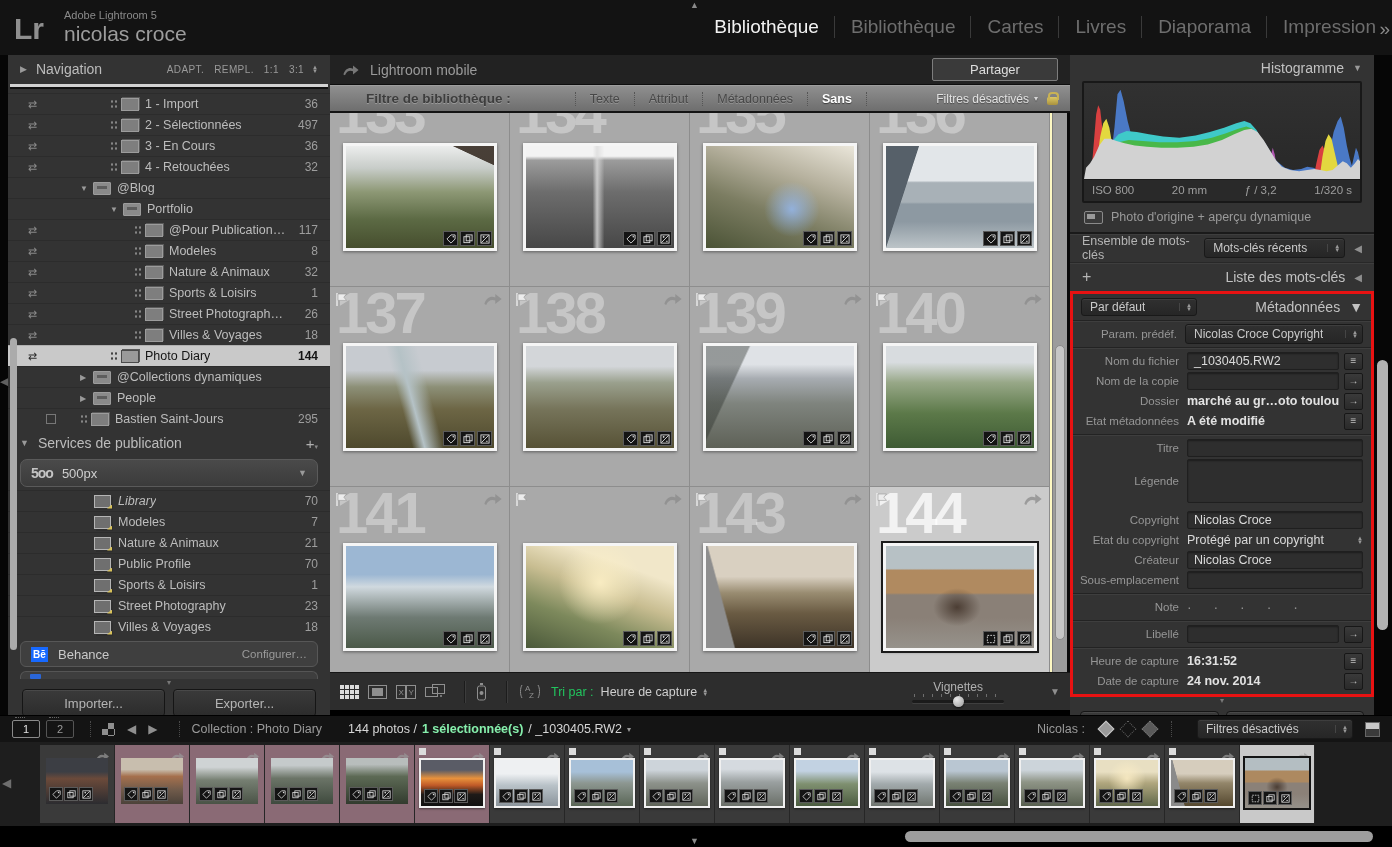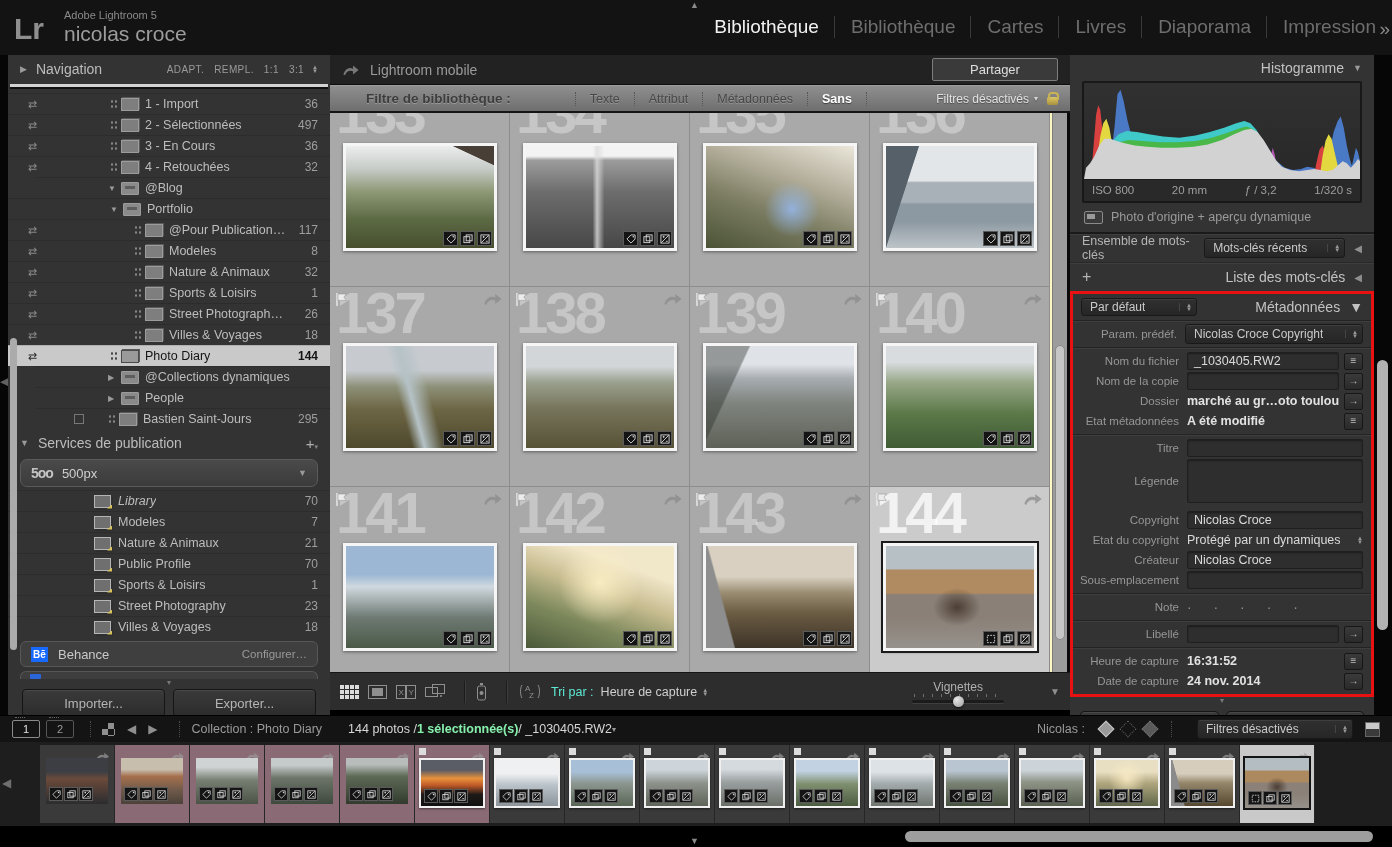--- a/index.html
+++ b/index.html
@@ -23,21 +23,21 @@
   
   #leftpanel{position:absolute;left:8px;top:55px;width:322px;height:660px;background:#333;overflow:hidden;}
   .phead{height:28px;display:flex;align-items:center;padding:0 12px;color:#bcbcbc;font-size:14px;}
   .phead .tri{font-size:9px;color:#9a9a9a;margin-right:9px;}
   .navopts{margin-left:auto;display:flex;gap:10px;font-size:10px;color:#9a9a9a;letter-spacing:.4px;align-items:center;}
   .navdivider{height:3px;background:#d2d2d2;margin:1px 2px 4px 2px;border-bottom:2px solid #101010;}
   .spinner{display:inline-flex;flex-direction:column;line-height:4px;font-size:6px;color:#9a9a9a;}
   
   #tree{margin-top:2px;}
   .trow{position:relative;height:20px;display:flex;align-items:center;color:#bdbdbd;font-size:12.5px;border-top:1px solid rgba(0,0,0,0.12);cursor:pointer;}
-  .trow.i1{padding-left:72px;margin-left:28px;} .trow.i2{padding-left:102px;} .trow.i3{padding-left:126px;}
+  .trow.i1{padding-left:72px;} .trow.i2{padding-left:102px;} .trow.i3{padding-left:126px;}
   .trow.sel{background:#c9c9c9;color:#141414;}
   .sync{position:absolute;left:20px;font-size:11px;color:#8a8a8a;display:none;}
   .trow.has-sync .sync{display:block;}
   .trow.sel .sync{color:#2b2b2b;}
   .chk{position:absolute;left:38px;width:8px;height:8px;border:1px solid #777;display:none;}
   .trow.has-chk .chk{display:block;}
   .dots{display:none;width:8px;height:10px;margin-right:3px;background-image:radial-gradient(circle,#868686 1px,transparent 1.3px);background-size:4px 5px;}
   .trow.has-dots .dots{display:inline-block;}
   .trow.sel .dots{background-image:radial-gradient(circle,#444 1px,transparent 1.3px);}
   .tri2{width:13px;font-size:8px;color:#9a9a9a;display:none;}
@@ -102,21 +102,21 @@
   .bdg{width:15px;height:15px;background:#141414;border:1px solid #5a5a5a;display:flex;align-items:center;justify-content:center;box-sizing:border-box;}
   .bdg svg{width:10px;height:10px;}
   .b-crop{display:none;} .crop .b-crop{display:flex;}
   #gridscroll{position:absolute;left:1052px;top:113px;width:15px;height:559px;background:#9c9c9c;border-left:1px solid #7c7c7c;}
   #gridscroll .handle{position:absolute;left:2px;top:232px;width:10px;height:295px;background:#c6c6c6;border:1px solid #8a8a8a;border-radius:6px;box-sizing:border-box;}
   #gridgap{position:absolute;left:1067px;top:113px;width:3px;height:559px;background:#0a0a0a;}
   
   #toolbar{position:absolute;left:330px;top:672px;width:740px;height:38px;background:#2d2d2d;border-top:1px solid #161616;display:flex;align-items:center;padding:0 10px;box-sizing:border-box;}
   .tico{margin-right:9px;display:flex;align-items:center;cursor:pointer;}
   .tdiv{width:1px;height:22px;background:#1c1c1c;border-right:1px solid #3c3c3c;margin:0 10px;}
-  .sortlbl{color:#5eead4;font-size:12.5px;margin-right:7px;}
+  .sortlbl{color:#22c55e;font-size:12.5px;margin-right:7px;}
   .sortval{color:#cfcfcf;font-size:12.5px;display:flex;align-items:center;gap:5px;cursor:pointer;}
   .vigwrap{margin-left:auto;margin-right:46px;display:flex;flex-direction:column;align-items:center;gap:6px;}
   .viglbl{color:#b0b0b0;font-size:12px;}
   .vslider{width:92px;height:3px;background:#1b1b1b;border-radius:2px;position:relative;box-shadow:0 1px 0 rgba(255,255,255,.09);}
   .vslider .ticks{position:absolute;left:2px;right:2px;top:-6px;height:3px;background:repeating-linear-gradient(90deg,#6e6e6e 0 1px,transparent 1px 9px);}
   .vslider .knob{position:absolute;left:44%;top:-4px;width:11px;height:11px;border-radius:50%;background:radial-gradient(circle at 35% 30%,#e8e8e8,#9a9a9a);box-shadow:0 1px 2px rgba(0,0,0,.6);cursor:pointer;}
   .tbtri{position:absolute;right:14px;top:14px;color:#8f8f8f;font-size:10px;cursor:pointer;}
   
   #rightpanel{position:absolute;left:1070px;top:55px;width:304px;height:660px;background:#333;overflow:hidden;}
   #rightrail{position:absolute;left:1374px;top:55px;width:18px;height:660px;background:#060606;}
@@ -160,21 +160,21 @@
   .syncrow .btn{flex:1;height:25px;}
   
   #statusbar{position:absolute;left:0;top:715px;width:1392px;height:27px;background:#141414;border-top:1px solid #000;display:flex;align-items:center;padding:0 12px;box-sizing:border-box;}
   .winbtn{width:26px;height:16px;border:1px solid #8a8a8a;border-radius:2px;color:#e0e0e0;font-size:11px;display:flex;align-items:center;justify-content:center;margin-right:6px;position:relative;cursor:pointer;}
   .winbtn.dim{border-color:#555;color:#9a9a9a;}
   .winbtn::before{content:"";position:absolute;left:2px;top:-4px;width:10px;border-top:1px dotted #666;}
   .sbdiv{width:1px;height:16px;border-left:1px dotted #4a4a4a;margin:0 10px;}
   .sbgrid{width:13px;height:13px;background:conic-gradient(#8f8f8f 0 25%,transparent 0 50%,#8f8f8f 0 75%,transparent 0);background-size:12px 12px;margin-right:12px;cursor:pointer;}
   .sbarrow{color:#8f8f8f;font-size:12px;margin-right:12px;cursor:pointer;}
   .sbcoll{color:#9a9a9a;font-size:12.5px;margin-right:26px;}
-  .sbcount{color:#d6d6d6;font-size:12.5px;display:flex;align-items:center;cursor:pointer;}
+  .sbcount{color:#d6d6d6;font-size:12.5px;display:flex;gap:5px;align-items:center;cursor:pointer;}
   .sbcount .dtri{font-size:8px;color:#9a9a9a;}
   .sbright{margin-left:auto;display:flex;align-items:center;}
   .sbflt{color:#9a9a9a;font-size:12.5px;margin-right:10px;}
   .flagdia{width:10px;height:10px;transform:rotate(45deg);margin:0 5px;cursor:pointer;}
   .fd1{background:#9a9a9a;border:1px solid #c4c4c4;}
   .fd2{border:1px dotted #5f5f5f;}
   .fd3{background:#5a5a5a;border:1px dotted #777;}
   .sbright .dd{width:142px;margin-left:14px;}
   .sbswitch{width:13px;height:13px;border:1px solid #666;margin-left:12px;background:linear-gradient(#c9c9c9 0 50%,#3a3a3a 50%);cursor:pointer;}
   
@@ -853,21 +853,20 @@
                 <svg viewBox="0 0 11 11">
                   <rect x="1" y="1" width="9" height="9" fill="none" stroke="#d9d9d9"></rect>
                   <path d="M9.5 1.5 L1.5 9.5 M3 3.2 h2 M4 2.2 v2 M6.5 8 h2" stroke="#d9d9d9"></path>
                 </svg>
               </i>
             </span>
           </div>
         </div>
 
         <div class="cell">
-          <div class="cellnum">142</div>
           <span class="gflag">
             <svg viewBox="0 0 13 15" width="13" height="15">
               <path d="M2 1 V14" stroke="#ececec" stroke-width="1.4"></path>
               <path d="M3 2 H11.5 L8.8 5.2 L11.5 8.4 H3 Z" fill="#ececec" stroke="#8a8a8a" stroke-width=".5"></path>
             </svg>
           </span>
           <span class="gcurve">
             <svg viewBox="0 0 22 15" width="20" height="14">
               <path d="M1.5 13 C3.5 6 9 3.5 13.5 5.8 L13.5 2 L20.5 7.5 L13.5 13 L13.5 9.2 C9.5 7.5 5.5 9 3.5 14 Z" fill="#8b8b8b"></path>
             </svg>
@@ -1155,21 +1154,21 @@
         <div class="mrow">
           <span class="mlabel">Légende</span>
           <span class="mbox marea"></span>
         </div>
         <div class="mrow" style="margin-top:6px">
           <span class="mlabel">Copyright</span>
           <span class="mbox">Nicolas Croce</span>
         </div>
         <div class="mrow">
           <span class="mlabel">Etat du copyright</span>
-          <span class="mval">Protégé par un dynamiques</span>
+          <span class="mval">Protégé par un copyright</span>
           <span class="spinner mspin">
               <span>▲</span>
               <span>▼</span>
             </span>
         </div>
         <div class="mrow">
           <span class="mlabel">Créateur</span>
           <span class="mbox">Nicolas Croce</span>
         </div>
         <div class="mrow">

